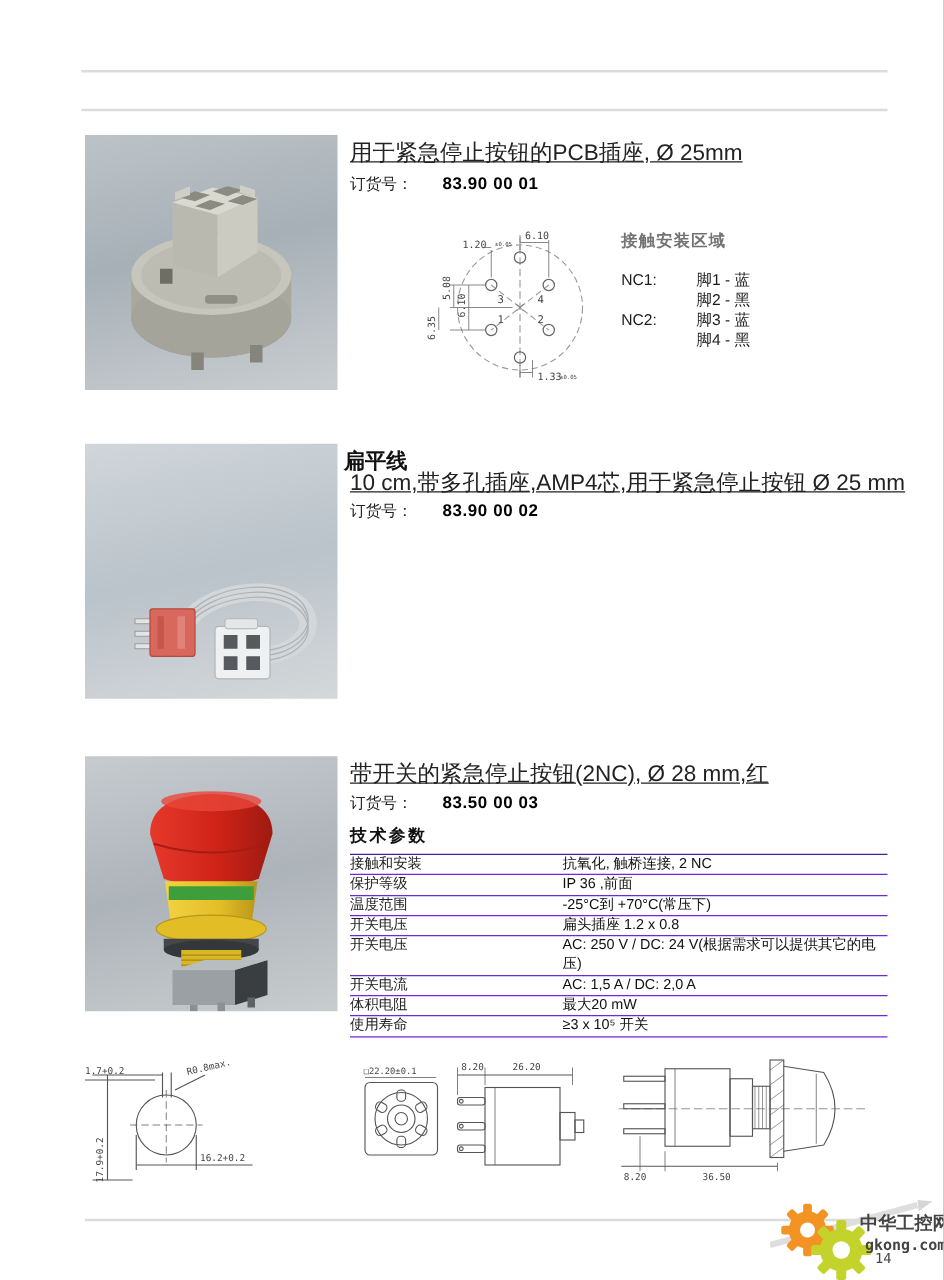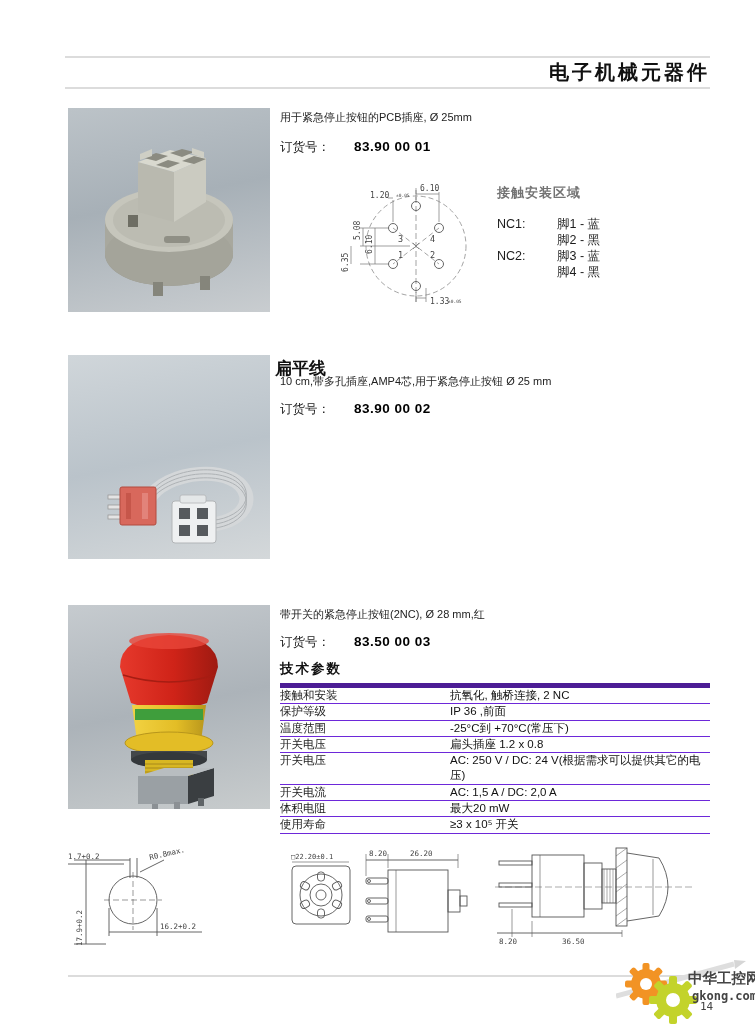--- a/index.html
+++ b/index.html
@@ -5,43 +5,42 @@
   html,body{margin:0;padding:0;background:#888;}
   .page{position:relative;width:755px;height:1024px;background:#fff;overflow:hidden;
         font-family:"Liberation Sans","DejaVu Sans",sans-serif;color:#1c1c1c;}
   .rule{position:absolute;height:2px;background:#dcdcdc;}
   .page-title{position:absolute;top:59px;right:45px;font-size:20px;font-weight:bold;
               letter-spacing:3px;color:#111;}
   .photo{position:absolute;left:68px;width:202px;height:204px;}
   .photo.p1{top:108px;background:linear-gradient(168deg,#bcc3c8 0%,#a7b0b7 45%,#c9cdd0 100%);}
   .photo.p2{top:355px;background:linear-gradient(168deg,#d0d6da 0%,#bac3ca 50%,#d4d8da 100%);}
   .photo.p3{top:605px;background:linear-gradient(168deg,#c6cbcf 0%,#acb3b9 50%,#c8cccd 100%);}
-  .desc{position:absolute;left:280px;font-size:11px;color:#222;}
+  .desc{position:absolute;left:280px;font-size:18px;color:#222;text-decoration:underline;}
   .sec-heading{position:absolute;left:275px;font-size:17px;font-weight:bold;color:#111;}
   .order{position:absolute;left:280px;font-size:12.5px;color:#222;}
   .order .num{font-weight:bold;font-size:13.5px;margin-left:24px;letter-spacing:.5px;color:#000;}
   .contact{position:absolute;left:497px;top:184px;font-size:12.5px;}
   .contact .ch{font-weight:bold;font-size:13px;letter-spacing:1px;margin-bottom:14px;color:#737373;}
   .cgrid{display:grid;grid-template-columns:60px auto;line-height:16px;}
   .specs{position:absolute;left:280px;top:660px;width:430px;}
   .specs .sh{font-weight:bold;font-size:13.5px;letter-spacing:2px;color:#111;
-             padding-bottom:5px;border-bottom:5px solid #4c1d95;}
+             padding-bottom:5px;border-bottom:1px solid #4c1d95;}
   .specrow{display:flex;font-size:11.5px;line-height:15.3px;border-bottom:1px solid #6d28d9;}
   .specrow .lbl{width:170px;flex:none;color:#222;}
   .specrow .val{color:#111;}
   svg text{font-family:"DejaVu Sans Mono","Liberation Mono",monospace;fill:#444;}
   .draw{position:absolute;}
   .logo{position:absolute;left:616px;top:956px;width:139px;height:68px;}
 </style>
 </head>
 <body>
 <div class="page">
 
 <div class="rule" style="left:65px;top:56px;width:645px;"></div>
-<div class="page-title">电子机械元器件</div>
 <div class="rule" style="left:65px;top:87px;width:645px;"></div>
 
 <div class="photo p1">
   <svg width="202" height="204" viewBox="0 0 202 204">
     <ellipse cx="101" cy="146" rx="64" ry="32" fill="#96968c"></ellipse>
     <rect x="37" y="112" width="128" height="34" fill="#a8a89e"></rect>
     <ellipse cx="101" cy="146" rx="64" ry="32" fill="#a4a49a"></ellipse>
     <rect x="85" y="174" width="10" height="14" fill="#85857b"></rect>
     <rect x="132" y="168" width="10" height="14" fill="#85857b"></rect>
     <ellipse cx="101" cy="112" rx="64" ry="32" fill="#c6c6bc"></ellipse>

